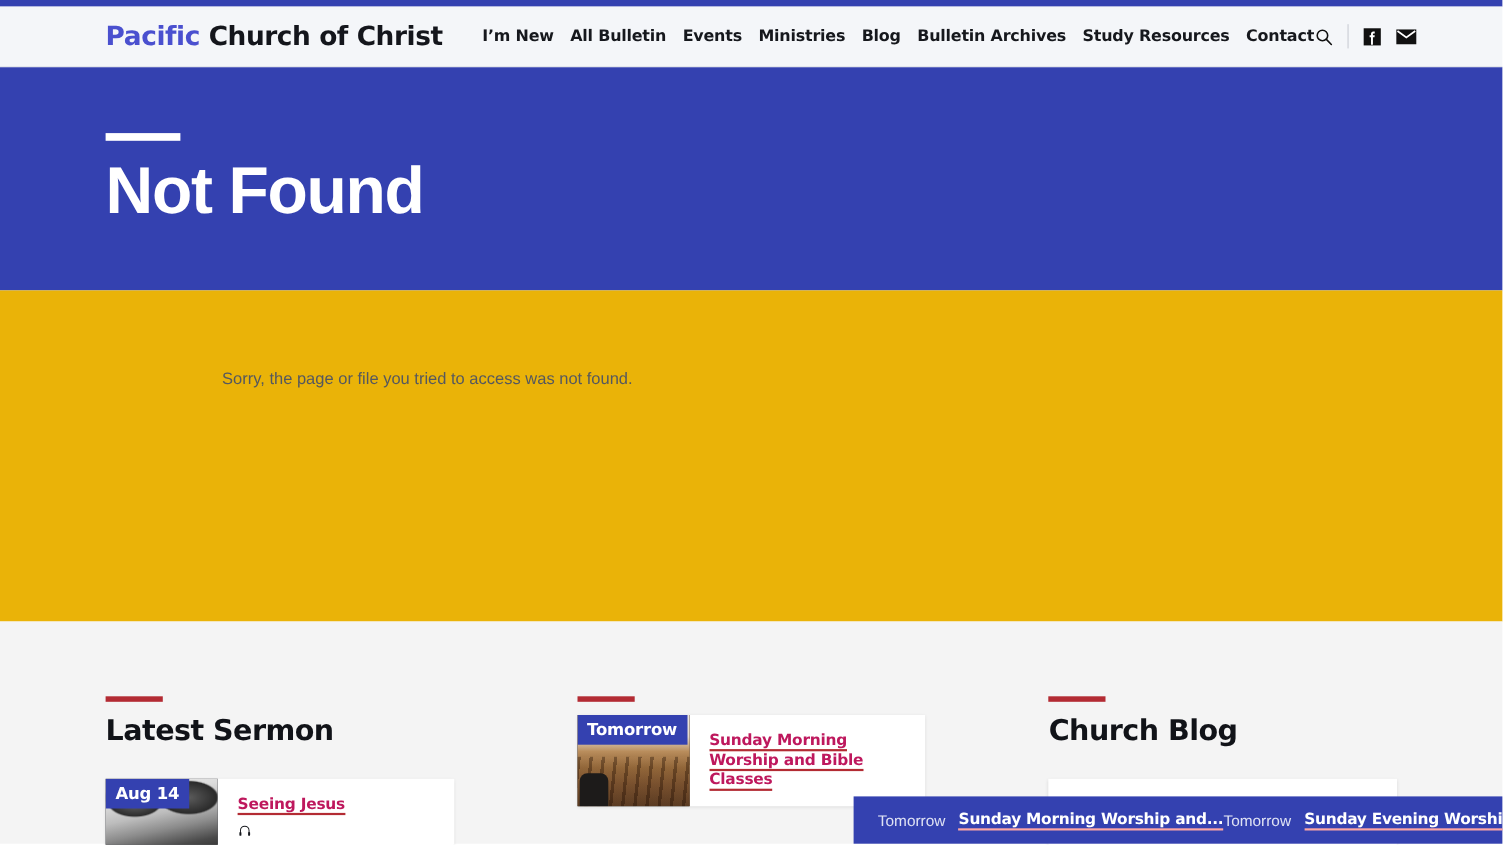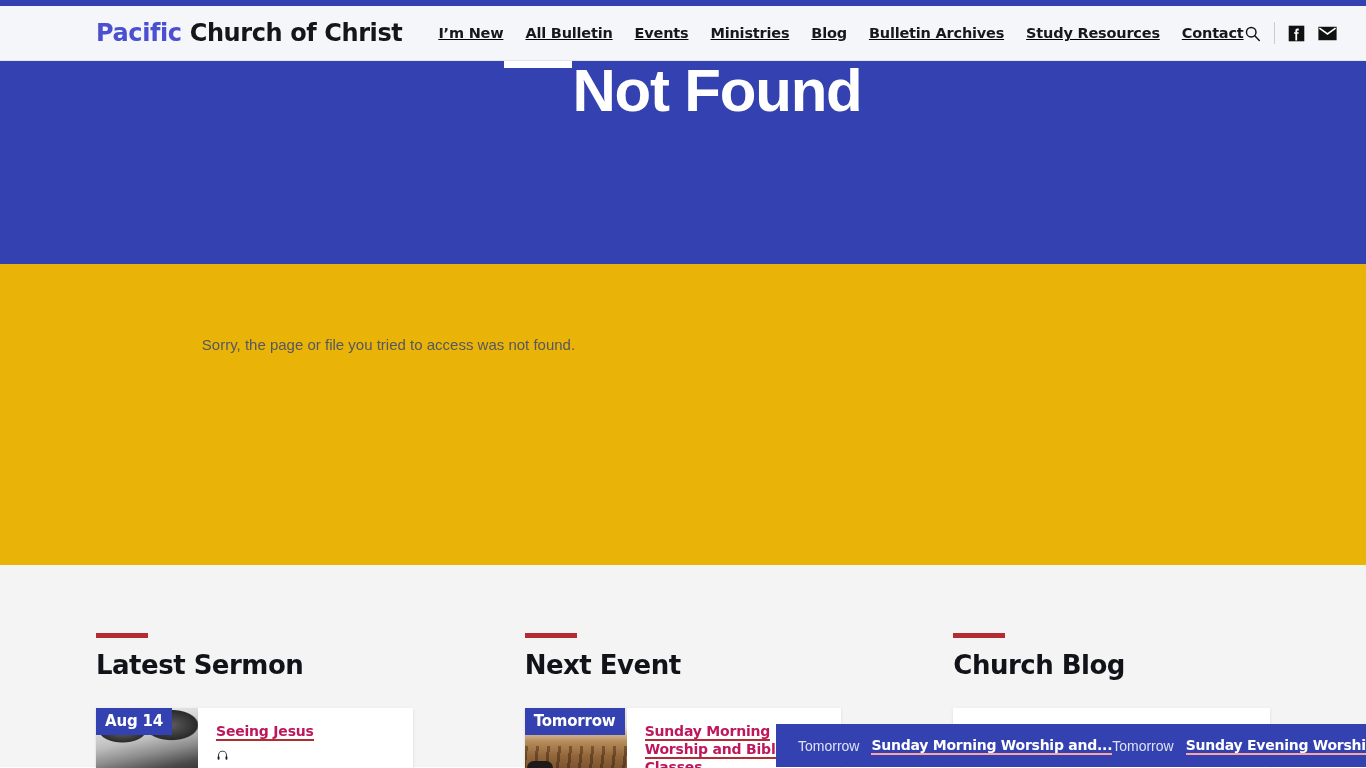--- a/index.html
+++ b/index.html
@@ -36,22 +36,21 @@
     margin-right: 36px;
     cursor: pointer;
     font-family: "DejaVu Sans", sans-serif;
   }
   .brand .brand-accent { color: #4a50cf; }
   .brand .brand-rest { color: #14161c; }
 
   .main-nav {
     display: flex;
     align-items: flex-end;
-    gap: 22px;
-    text-decoration: underline;
+    gap: 15px;
   }
   .nav-link {
     font-size: 14.5px;
     font-weight: 700;
     color: #16181d;
     text-decoration: none;
     white-space: nowrap;
     cursor: pointer;
     font-family: "DejaVu Sans", sans-serif;
     letter-spacing: -0.2px;
@@ -75,21 +74,21 @@
     height: 22px;
     background: #c9ccd4;
   }
 
   
   .hero {
     background: #3441b0;
     height: 203px;
     padding: 0 96px;
     display: flex;
-    flex-direction: row;
+    flex-direction: column;
     justify-content: center;
   }
   .hero-rule {
     width: 68px;
     height: 7px;
     background: #ffffff;
     margin-bottom: 16px;
   }
   .hero-title {
     color: #ffffff;
@@ -362,21 +361,20 @@
               <rect x="17.6" y="13.4" width="3.4" height="6.6" rx="1.5"></rect>
             </svg>
           </span>
         </div>
       </div>
     </div>
   </div>
 
   <div class="col">
     <div class="col-rule"></div>
-    <h2 class="col-title">Next Event</h2>
     <div class="card">
       <div class="card-thumb">
         <div class="thumb-pews"></div>
         <span class="date-badge">Tomorrow</span>
       </div>
       <div class="card-body">
         <span class="card-title">Sunday Morning Worship and Bible Classes</span>
       </div>
     </div>
   </div>

